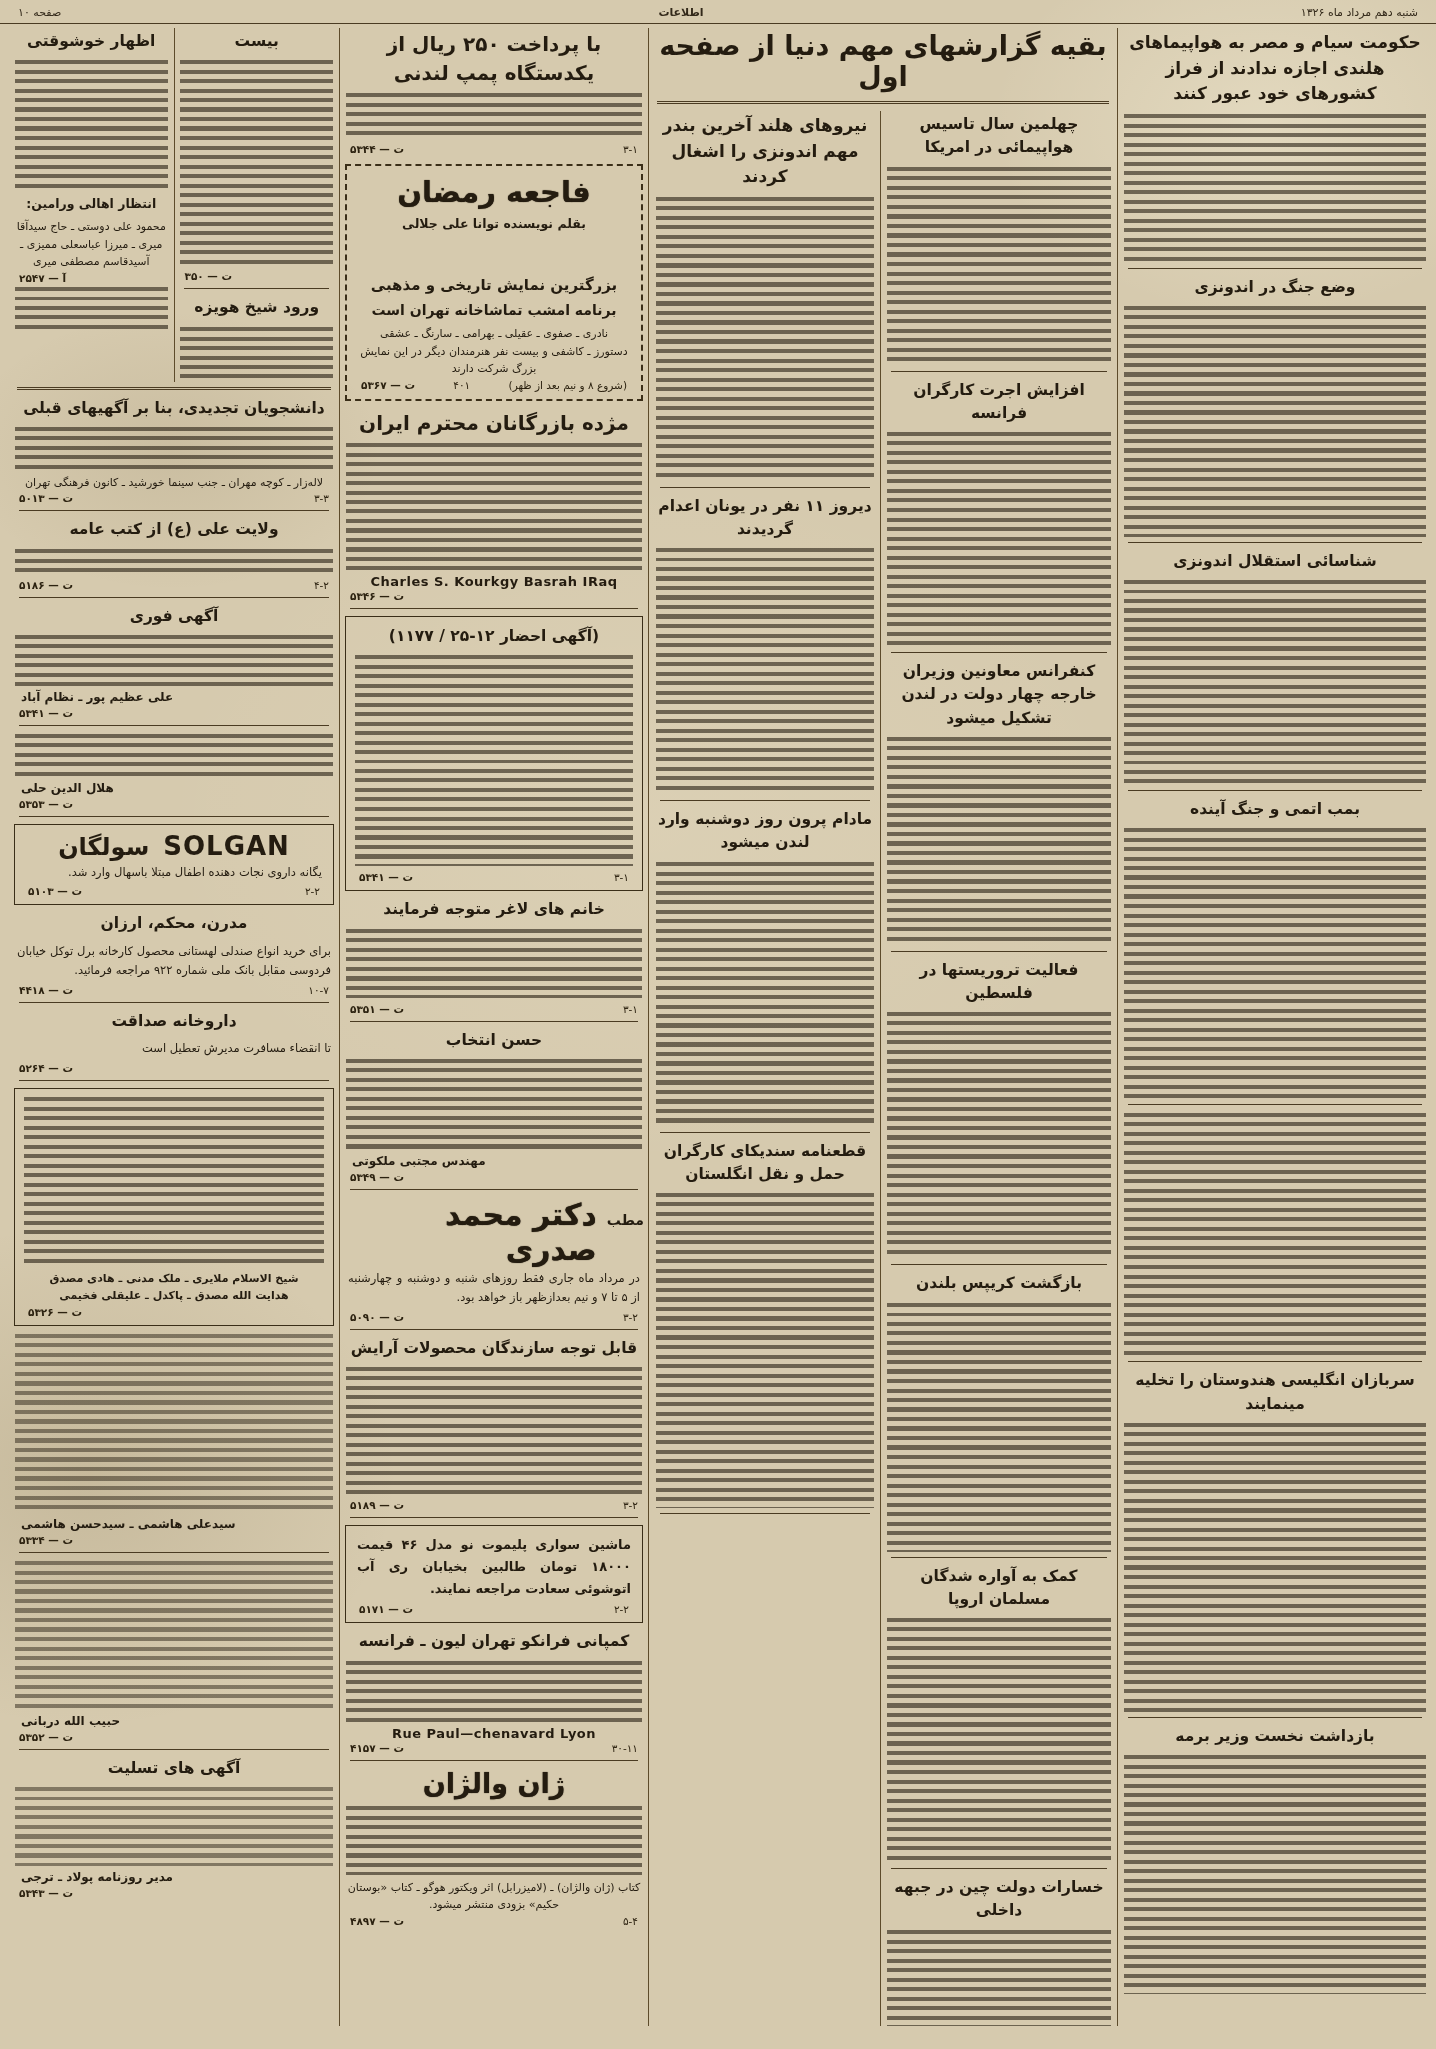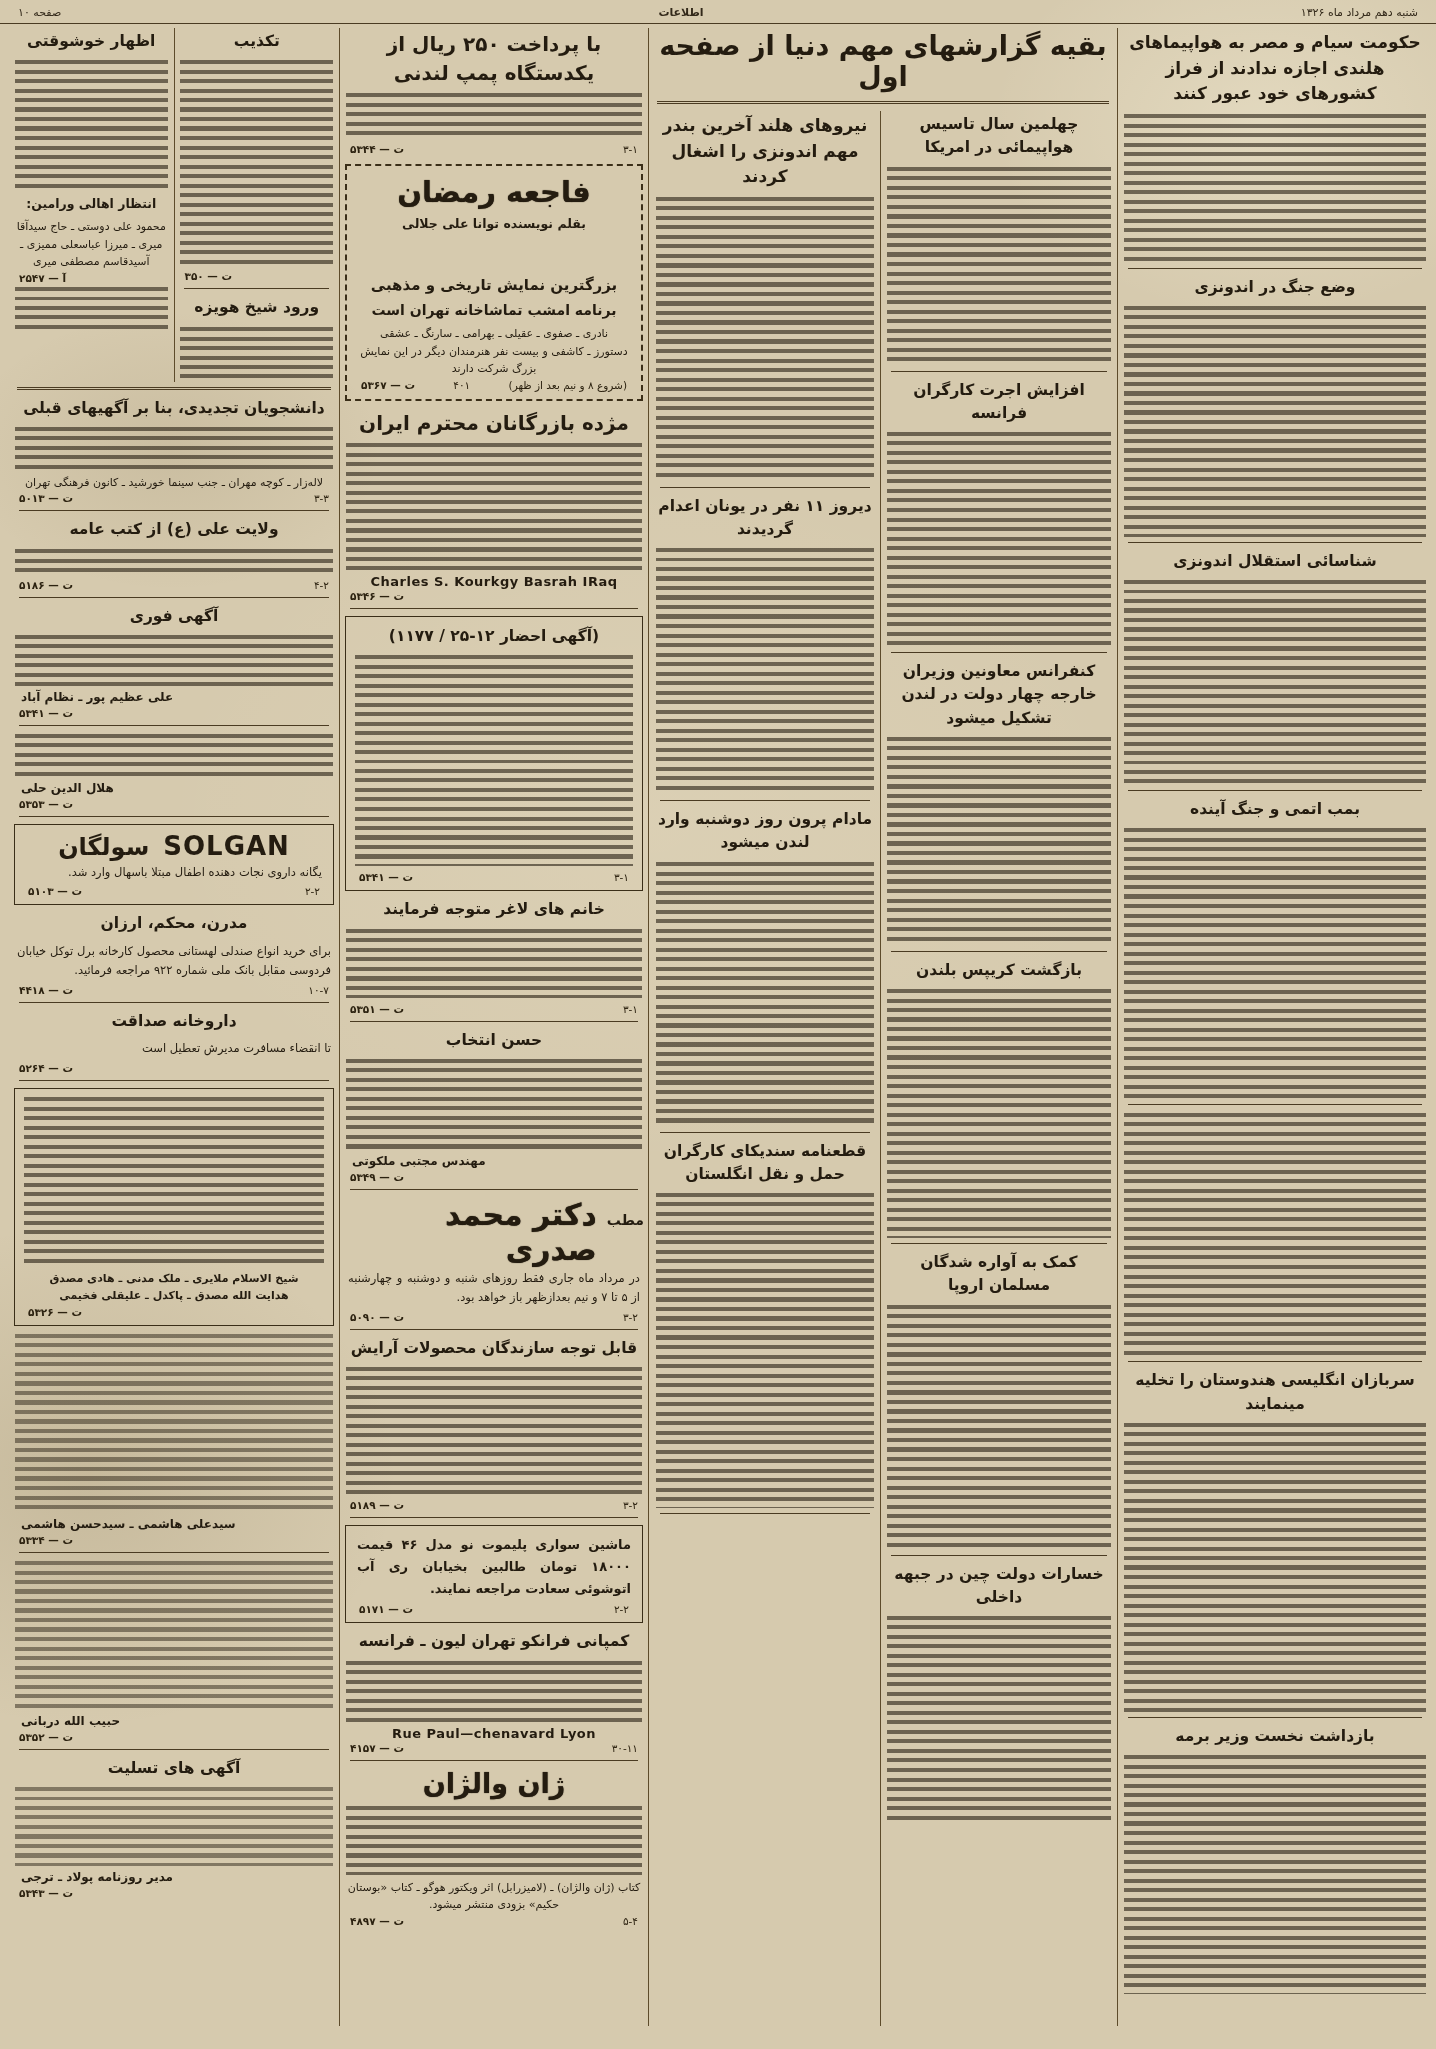--- a/index.html
+++ b/index.html
@@ -137,20 +137,25 @@
               <h3 class="h-md">افزایش اجرت کارگران فرانسه</h3>
               <div class="tx" style="height: 216px;"></div>
               <div class="dr"></div>
             </article>
             <article>
               <h3 class="h-md">کنفرانس معاونین وزیران خارجه چهار دولت در لندن تشکیل میشود</h3>
               <div class="tx" style="height: 210px;"></div>
               <div class="dr"></div>
             </article>
             <article>
+              <h3 class="h-md">فعالیت تروریستها در فلسطین</h3>
+              <div class="tx" style="height: 248px;"></div>
+              <div class="dr"></div>
+            </article>
+            <article>
               <h3 class="h-md">بازگشت کریپس بلندن</h3>
               <div class="tx" style="height: 250px;"></div>
               <div class="dr"></div>
             </article>
             <article>
               <h3 class="h-md">کمک به آواره شدگان مسلمان اروپا</h3>
               <div class="tx" style="height: 246px;"></div>
               <div class="dr"></div>
             </article>
             <article>
@@ -305,21 +310,21 @@
       </article>
 
     </section>
 
     <div class="vrule"></div>
 
     <section class="col cleft">
 
       <div class="subcols">
         <div class="sc">
-          <h3 class="h-md">تکذیب</h3>
+          <h3 class="h-md">بیست</h3>
           <div class="tx" style="height:206px"></div>
           <div class="adfoot">
             <span></span>
               <span class="n">ت — ۳۵۰</span>
           </div>
           <div class="dr"></div>
           <h3 class="h-md">ورود شیخ هویزه</h3>
           <div class="tx" style="height:52px"></div>
         </div>
         <div class="scdiv"></div>

